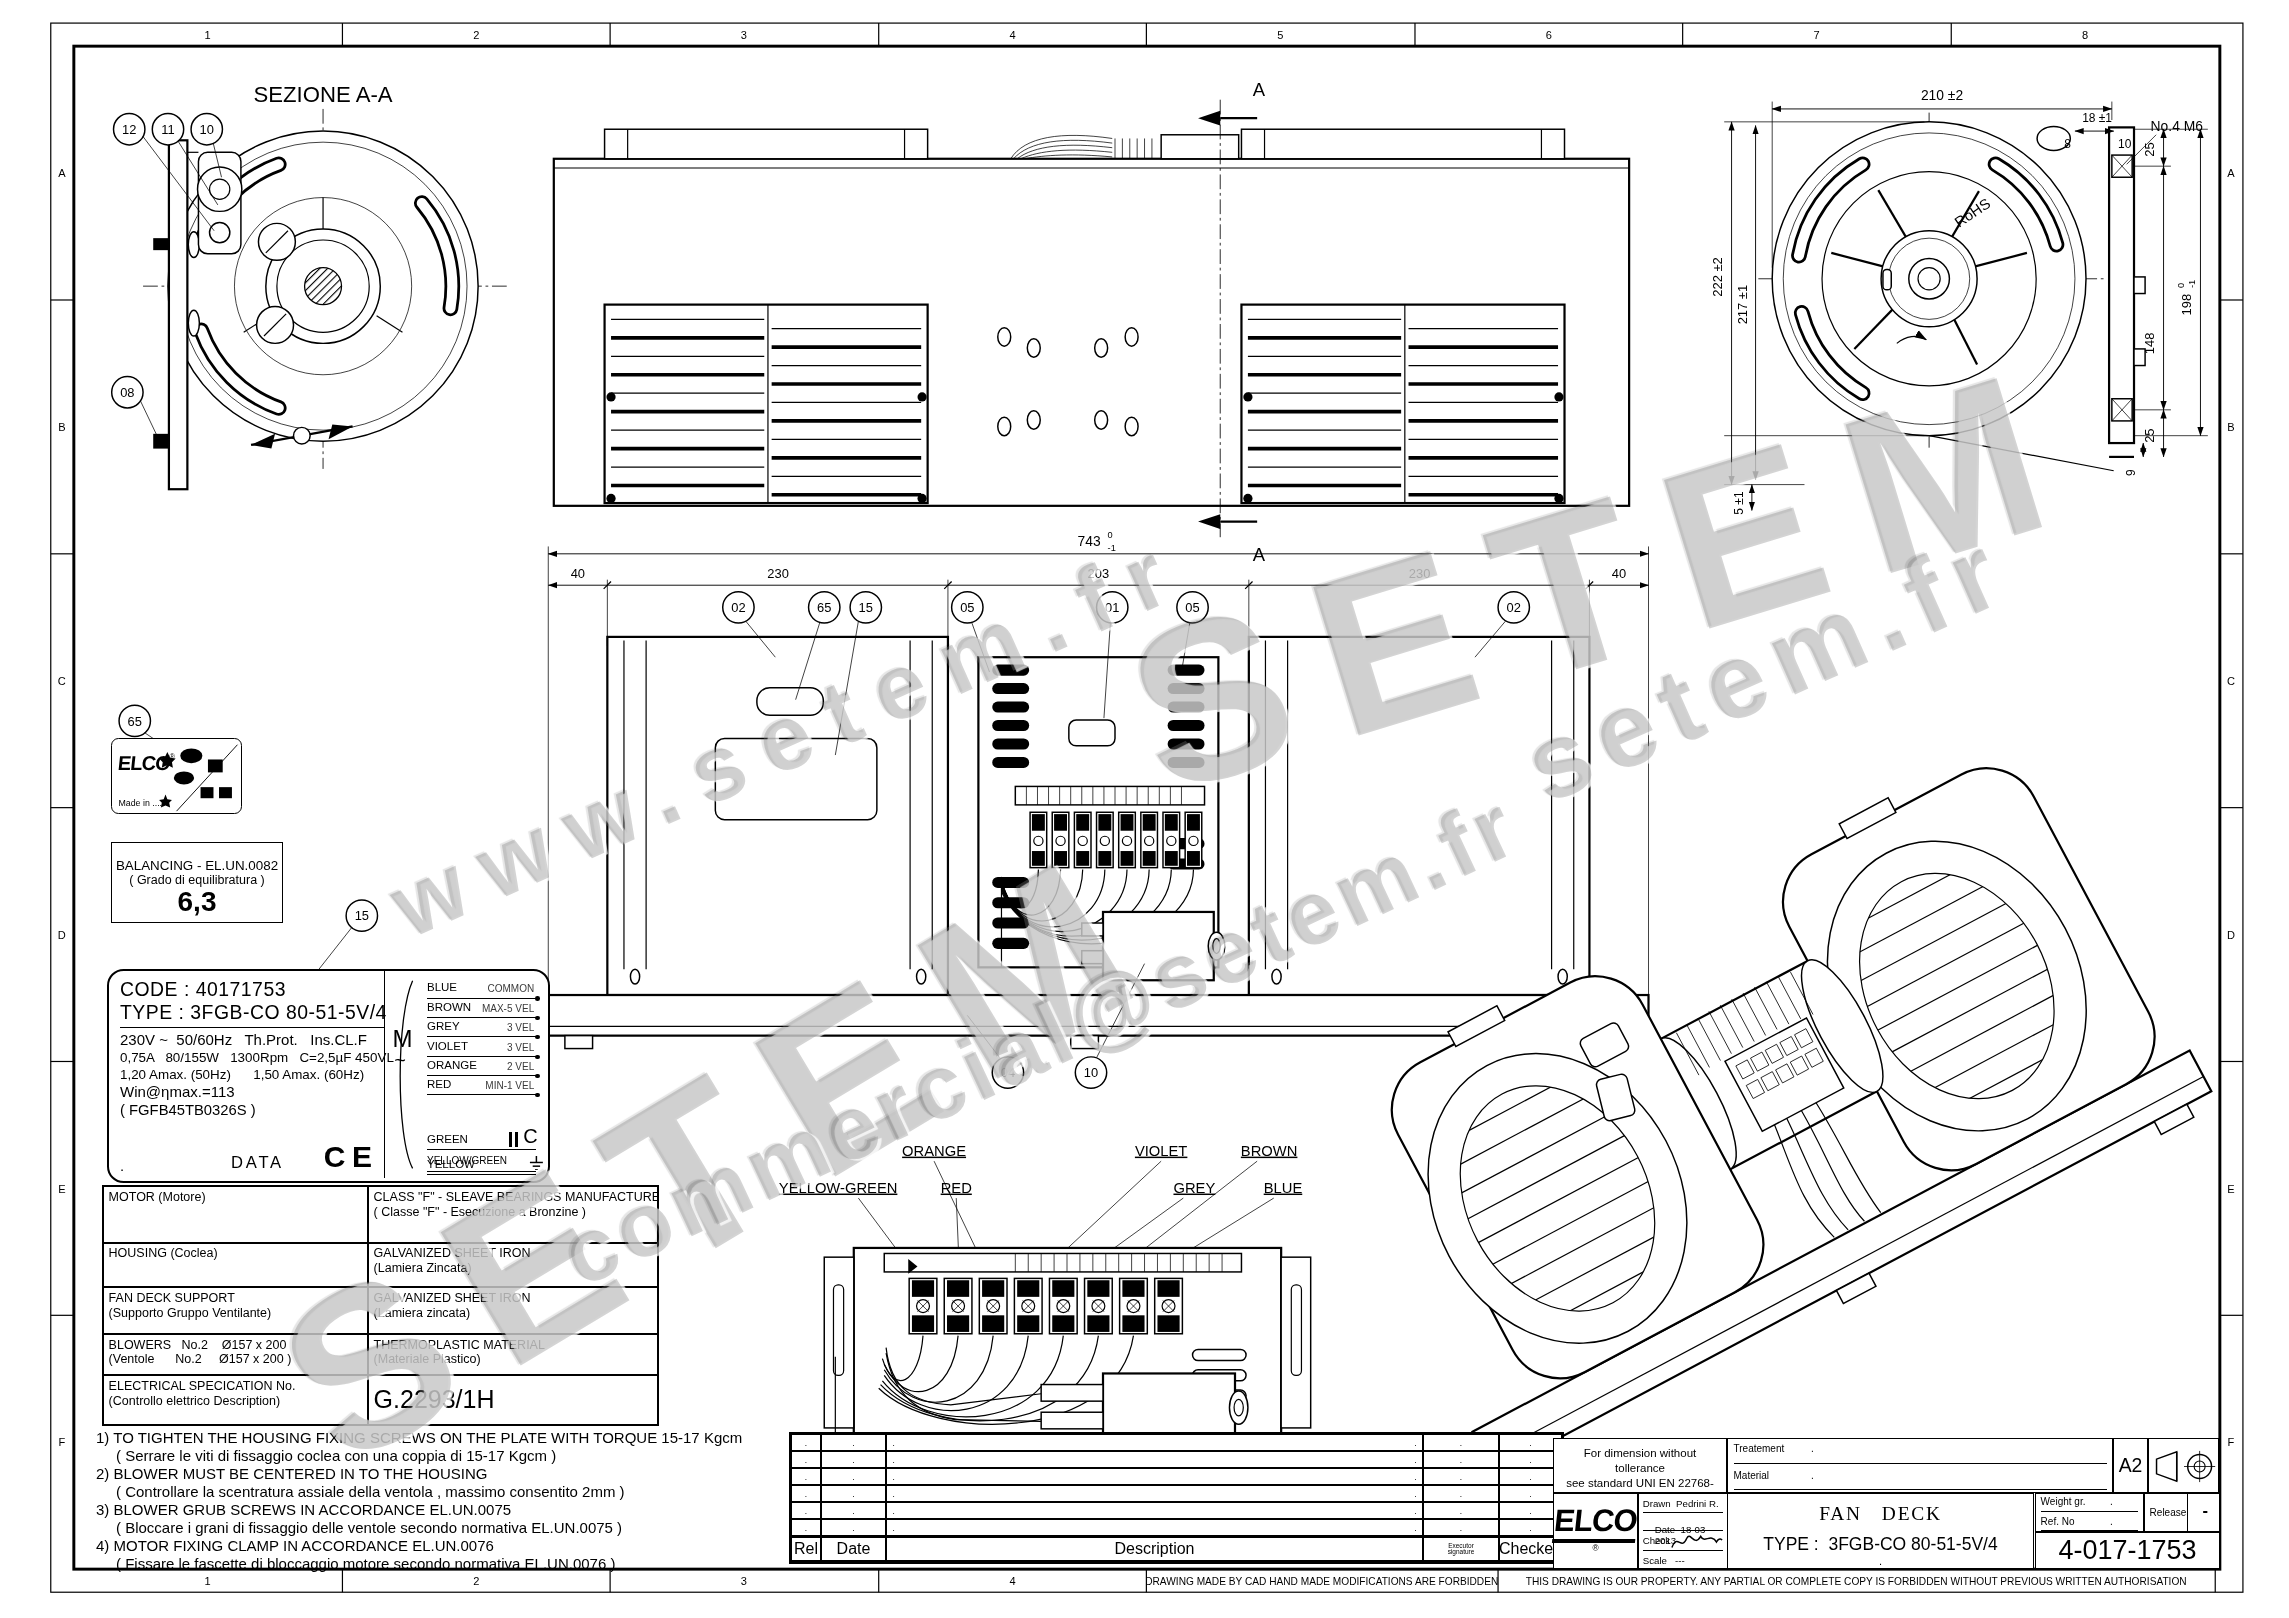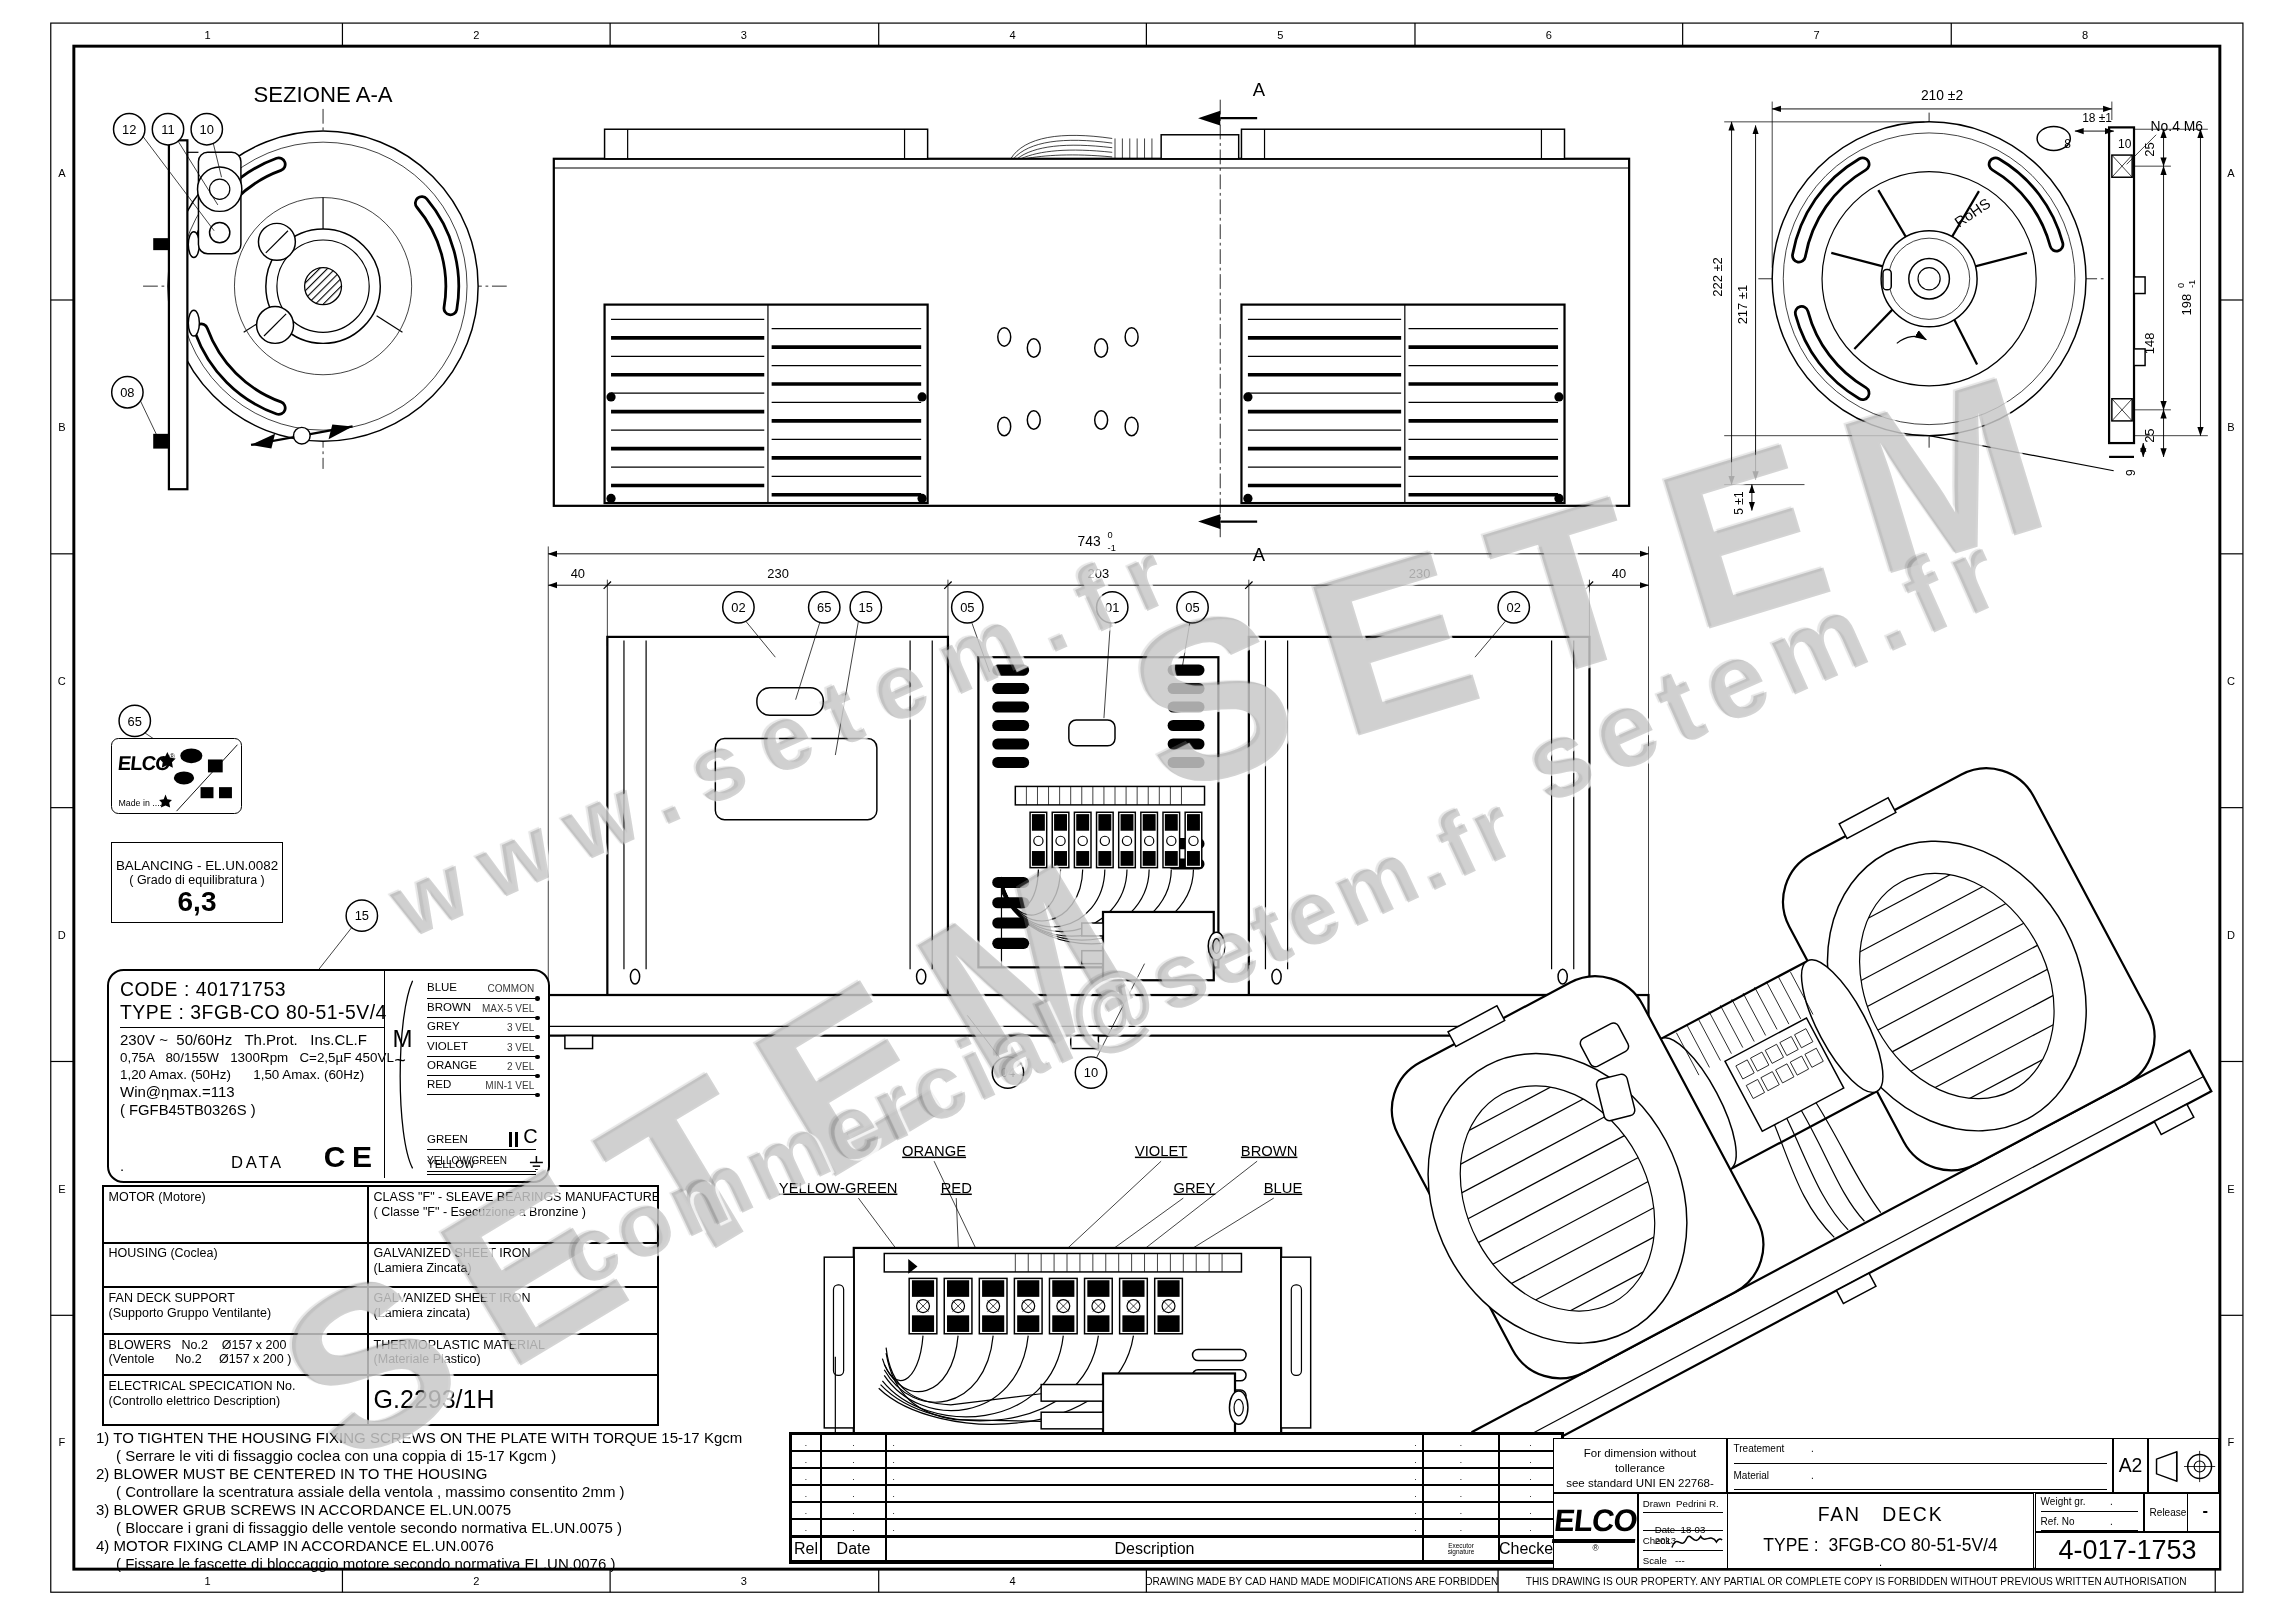--- a/index.html
+++ b/index.html
@@ -1106,21 +1106,21 @@
     <div style="position:absolute;left:3.7px;top:30px;padding-left:12px;"><span>Date</span>&nbsp;&nbsp;<span>18-03-2013</span></div>
     <div style="position:absolute;left:3.7px;right:3.7px;top:36px;border-bottom:0.7px solid #000;"></div>
     <div style="position:absolute;left:3.7px;top:41px;"><span>Check</span></div>
     <svg style="position:absolute;left:31px;top:35px;" width="54" height="26" viewBox="0 0 58 28">
       <path d="M2,20 C8,4 12,24 18,10 C22,2 26,20 33,8 C37,16 44,4 50,14 C53,8 56,12 56,12" stroke="#000" fill="none" stroke-width="1.6"></path>
     </svg>
     <div style="position:absolute;left:3.7px;right:3.7px;top:56px;border-bottom:0.7px solid #000;"></div>
     <div style="position:absolute;left:3.7px;top:61px;"><span>Scale</span>&nbsp;&nbsp;&nbsp;<span>---</span></div>
   </div>
   <div class="tbc" style="left:174px;top:55px;width:307px;height:76px;text-align:center;">
-    <div class="pre" style="margin-top:9.2px;font-size:19.4px;letter-spacing:1.8px;">FAN   DECK</div>
+    <div class="pre" style="margin-top:9.2px;font-size:19.4px;letter-spacing:1.8px;font-family:Liberation Serif, serif;">FAN   DECK</div>
     <div class="pre" style="margin-top:9.2px;font-size:17.5px;">TYPE :  3FGB-CO 80-51-5V/4</div>
     <div style="font-size:11px;">.</div>
   </div>
   <div class="tbc" style="left:482px;top:55px;width:109px;height:39px;font-size:10px;">
     <div style="position:absolute;left:4.6px;top:1.8px;"><span>Weight gr.</span></div>
     <div style="position:absolute;left:74px;top:1.8px;">.</div>
     <div style="position:absolute;left:4.6px;right:4.6px;top:16.6px;border-bottom:1.5px solid #000;"></div>
     <div style="position:absolute;left:4.6px;top:22px;"><span>Ref. No</span></div>
     <div style="position:absolute;left:74px;top:22px;">.</div>
     <div style="position:absolute;left:4.6px;right:4.6px;top:36px;border-bottom:0.9px solid #000;"></div>

